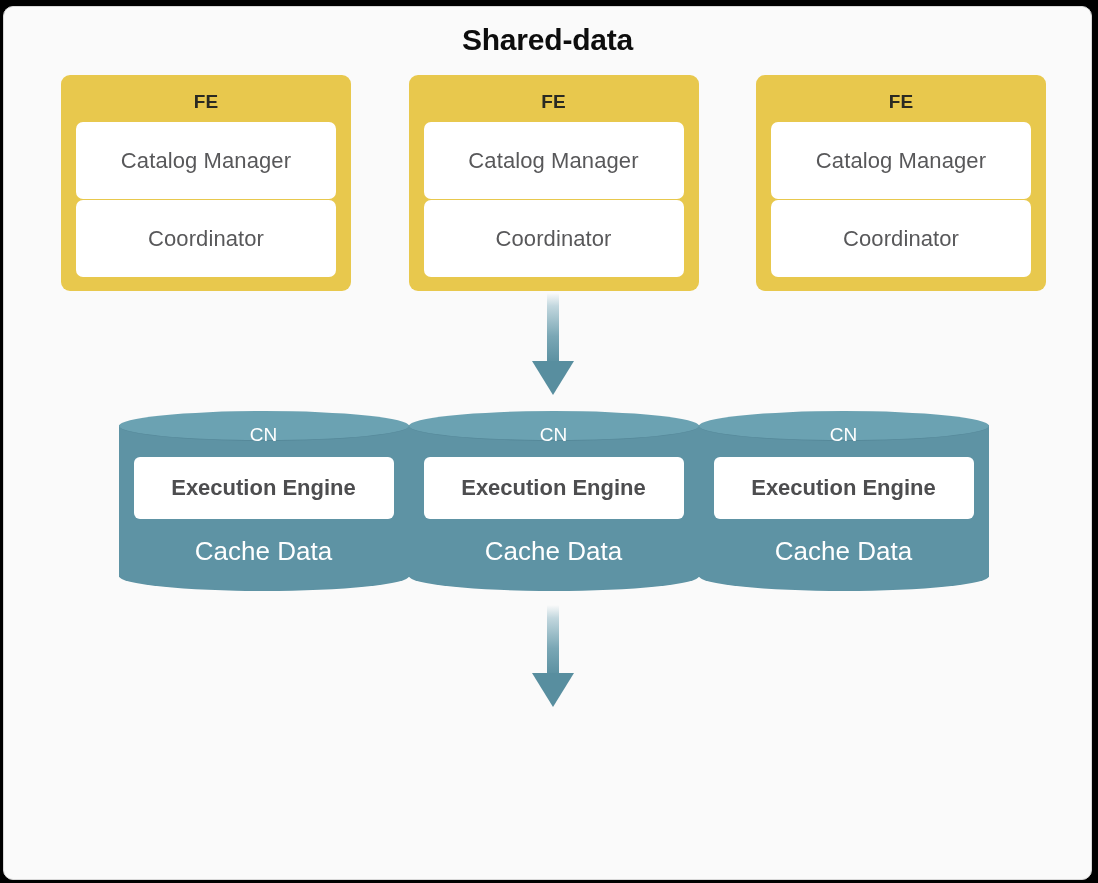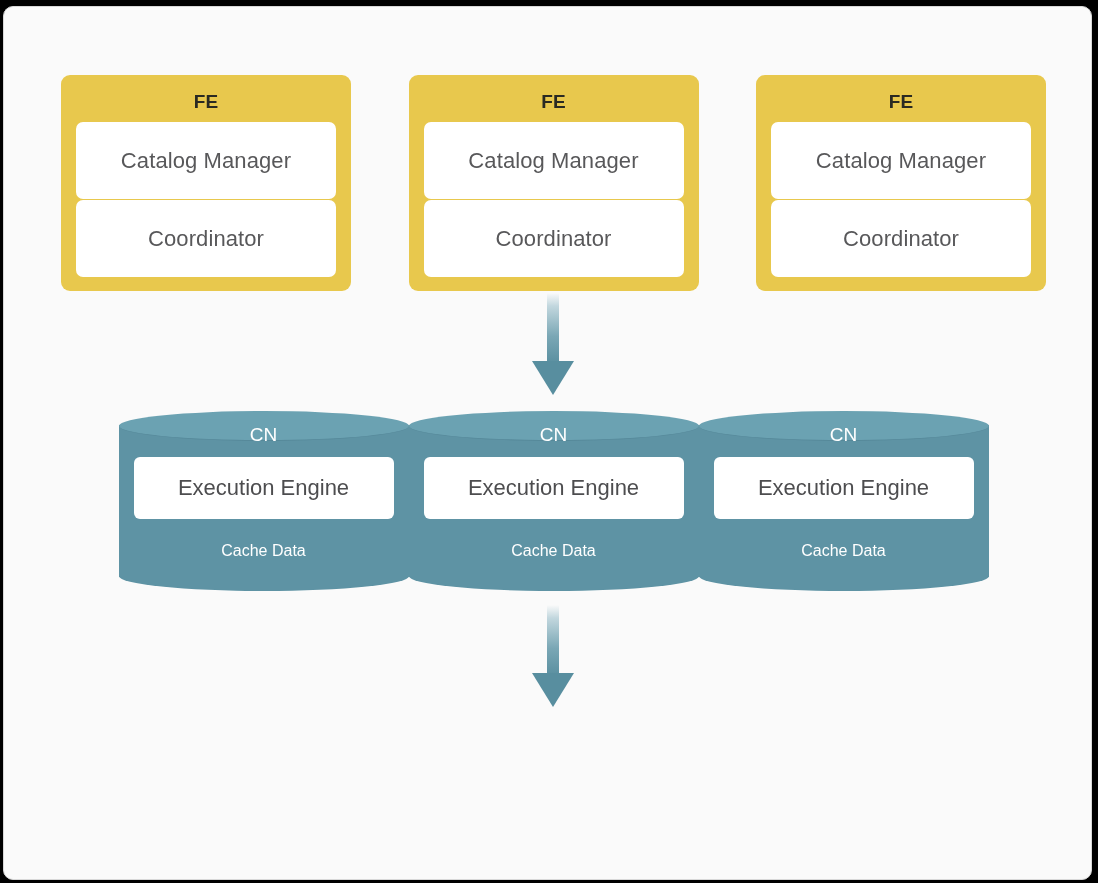--- a/index.html
+++ b/index.html
@@ -163,27 +163,28 @@
     width: 100%;
     flex: 0 0 62px;
     margin-top: 6px;
     background: #ffffff;
     border-radius: 6px;
     display: flex;
     align-items: center;
     justify-content: center;
     font-size: 22px;
     color: #4d4d4f;
+    font-weight: bold;
   }
   .cn-cache {
     flex: 1 1 auto;
     display: flex;
     align-items: center;
     justify-content: center;
-    font-size: 16px;
+    font-size: 26px;
     color: #ffffff;
   }
 
   
   .storage {
     position: absolute;
     left: 57px;
     top: 708px;
     width: 985px;
     height: 120px;
@@ -196,20 +197,21 @@
     color: #ffffff;
     letter-spacing: 0.5px;
   }
 </style>
 </head>
 <body>
 
 <div id="page">
   <div class="card">
 
+    <div class="diagram-title">Shared-data</div>
 
     <div class="fe-row">
 
       <div class="fe-node">
         <div class="fe-title">FE</div>
         <div class="fe-sub">Catalog Manager</div>
         <div class="fe-sub">Coordinator</div>
       </div>
 
       <div class="fe-node">

